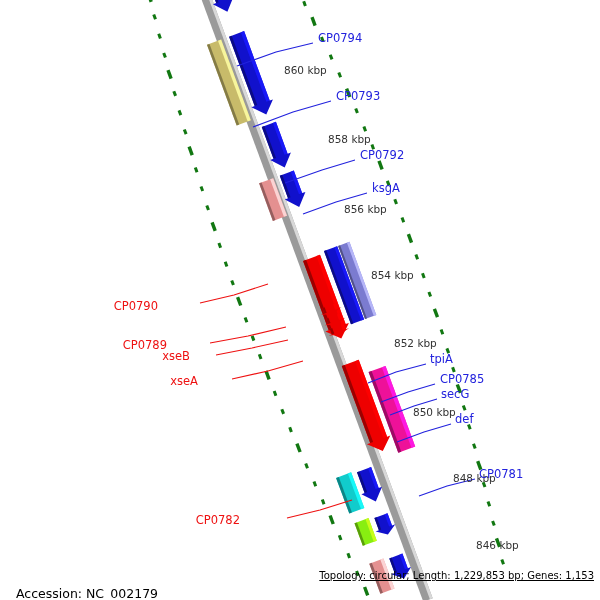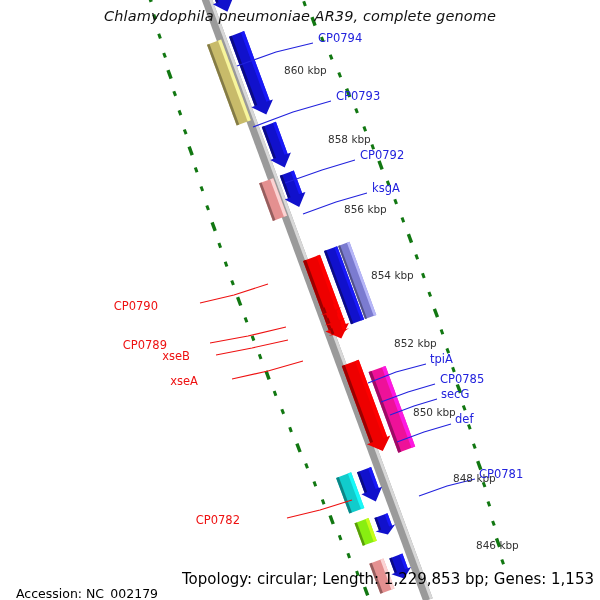--- a/index.html
+++ b/index.html
@@ -41,40 +41,40 @@
   #accession {
     position: absolute;
     left: 16px; top: 10px;
     font-size: 12.5px;
     color: #000000;
     margin-top: 16px;
   }
   #topology {
     position: absolute;
     right: 6px; top: 10px;
-    font-size: 15px;
+    font-size: 10px;
     color: #000000;
     white-space: nowrap;
+    text-decoration: underline;
   }
   .lbl {
     font-size: 11.5px;
     dominant-baseline: middle;
   }
   .lbl-blue { fill: #2222dd; }
   .lbl-red  { fill: #ee1111; }
   .lbl-tick { fill: #333333; font-size: 10.5px; }
   .leader-blue { stroke: #2222dd; stroke-width: 1.1; fill: none; }
   .leader-red  { stroke: #ee1111; stroke-width: 1.1; fill: none; }
 </style>
 </head>
 <body>
 
 <div id="app">
 
-  <div id="title">Chlamydophila pneumoniae AR39, complete genome</div>
 
   <svg id="map-svg" viewBox="0 0 600 600" xmlns="http://www.w3.org/2000/svg">
 
     <g id="backbone-group">
         <polygon points="200.69196984061696,-31.727836512735138 432.691969840617,598.2721634872648 423.308030159383,601.7278365127352 191.30803015938304,-28.272163487264862" fill="#9a9a9a"></polygon>
         <polygon points="200.69196984061696,-31.727836512735138 432.691969840617,598.2721634872648 429.8767879362468,599.308865394906 197.87678793624679,-30.691134605094057" fill="#d8d8d8"></polygon>
       </g>
     <g id="ticks-inner">
         <line x1="275.9" y1="-53.7" x2="279.0" y2="-45.3" stroke="#117711" stroke-width="3.4" stroke-linecap="butt"></line>
         <line x1="285.7" y1="-34.1" x2="287.4" y2="-29.4" stroke="#117711" stroke-width="3" stroke-linecap="butt"></line>

